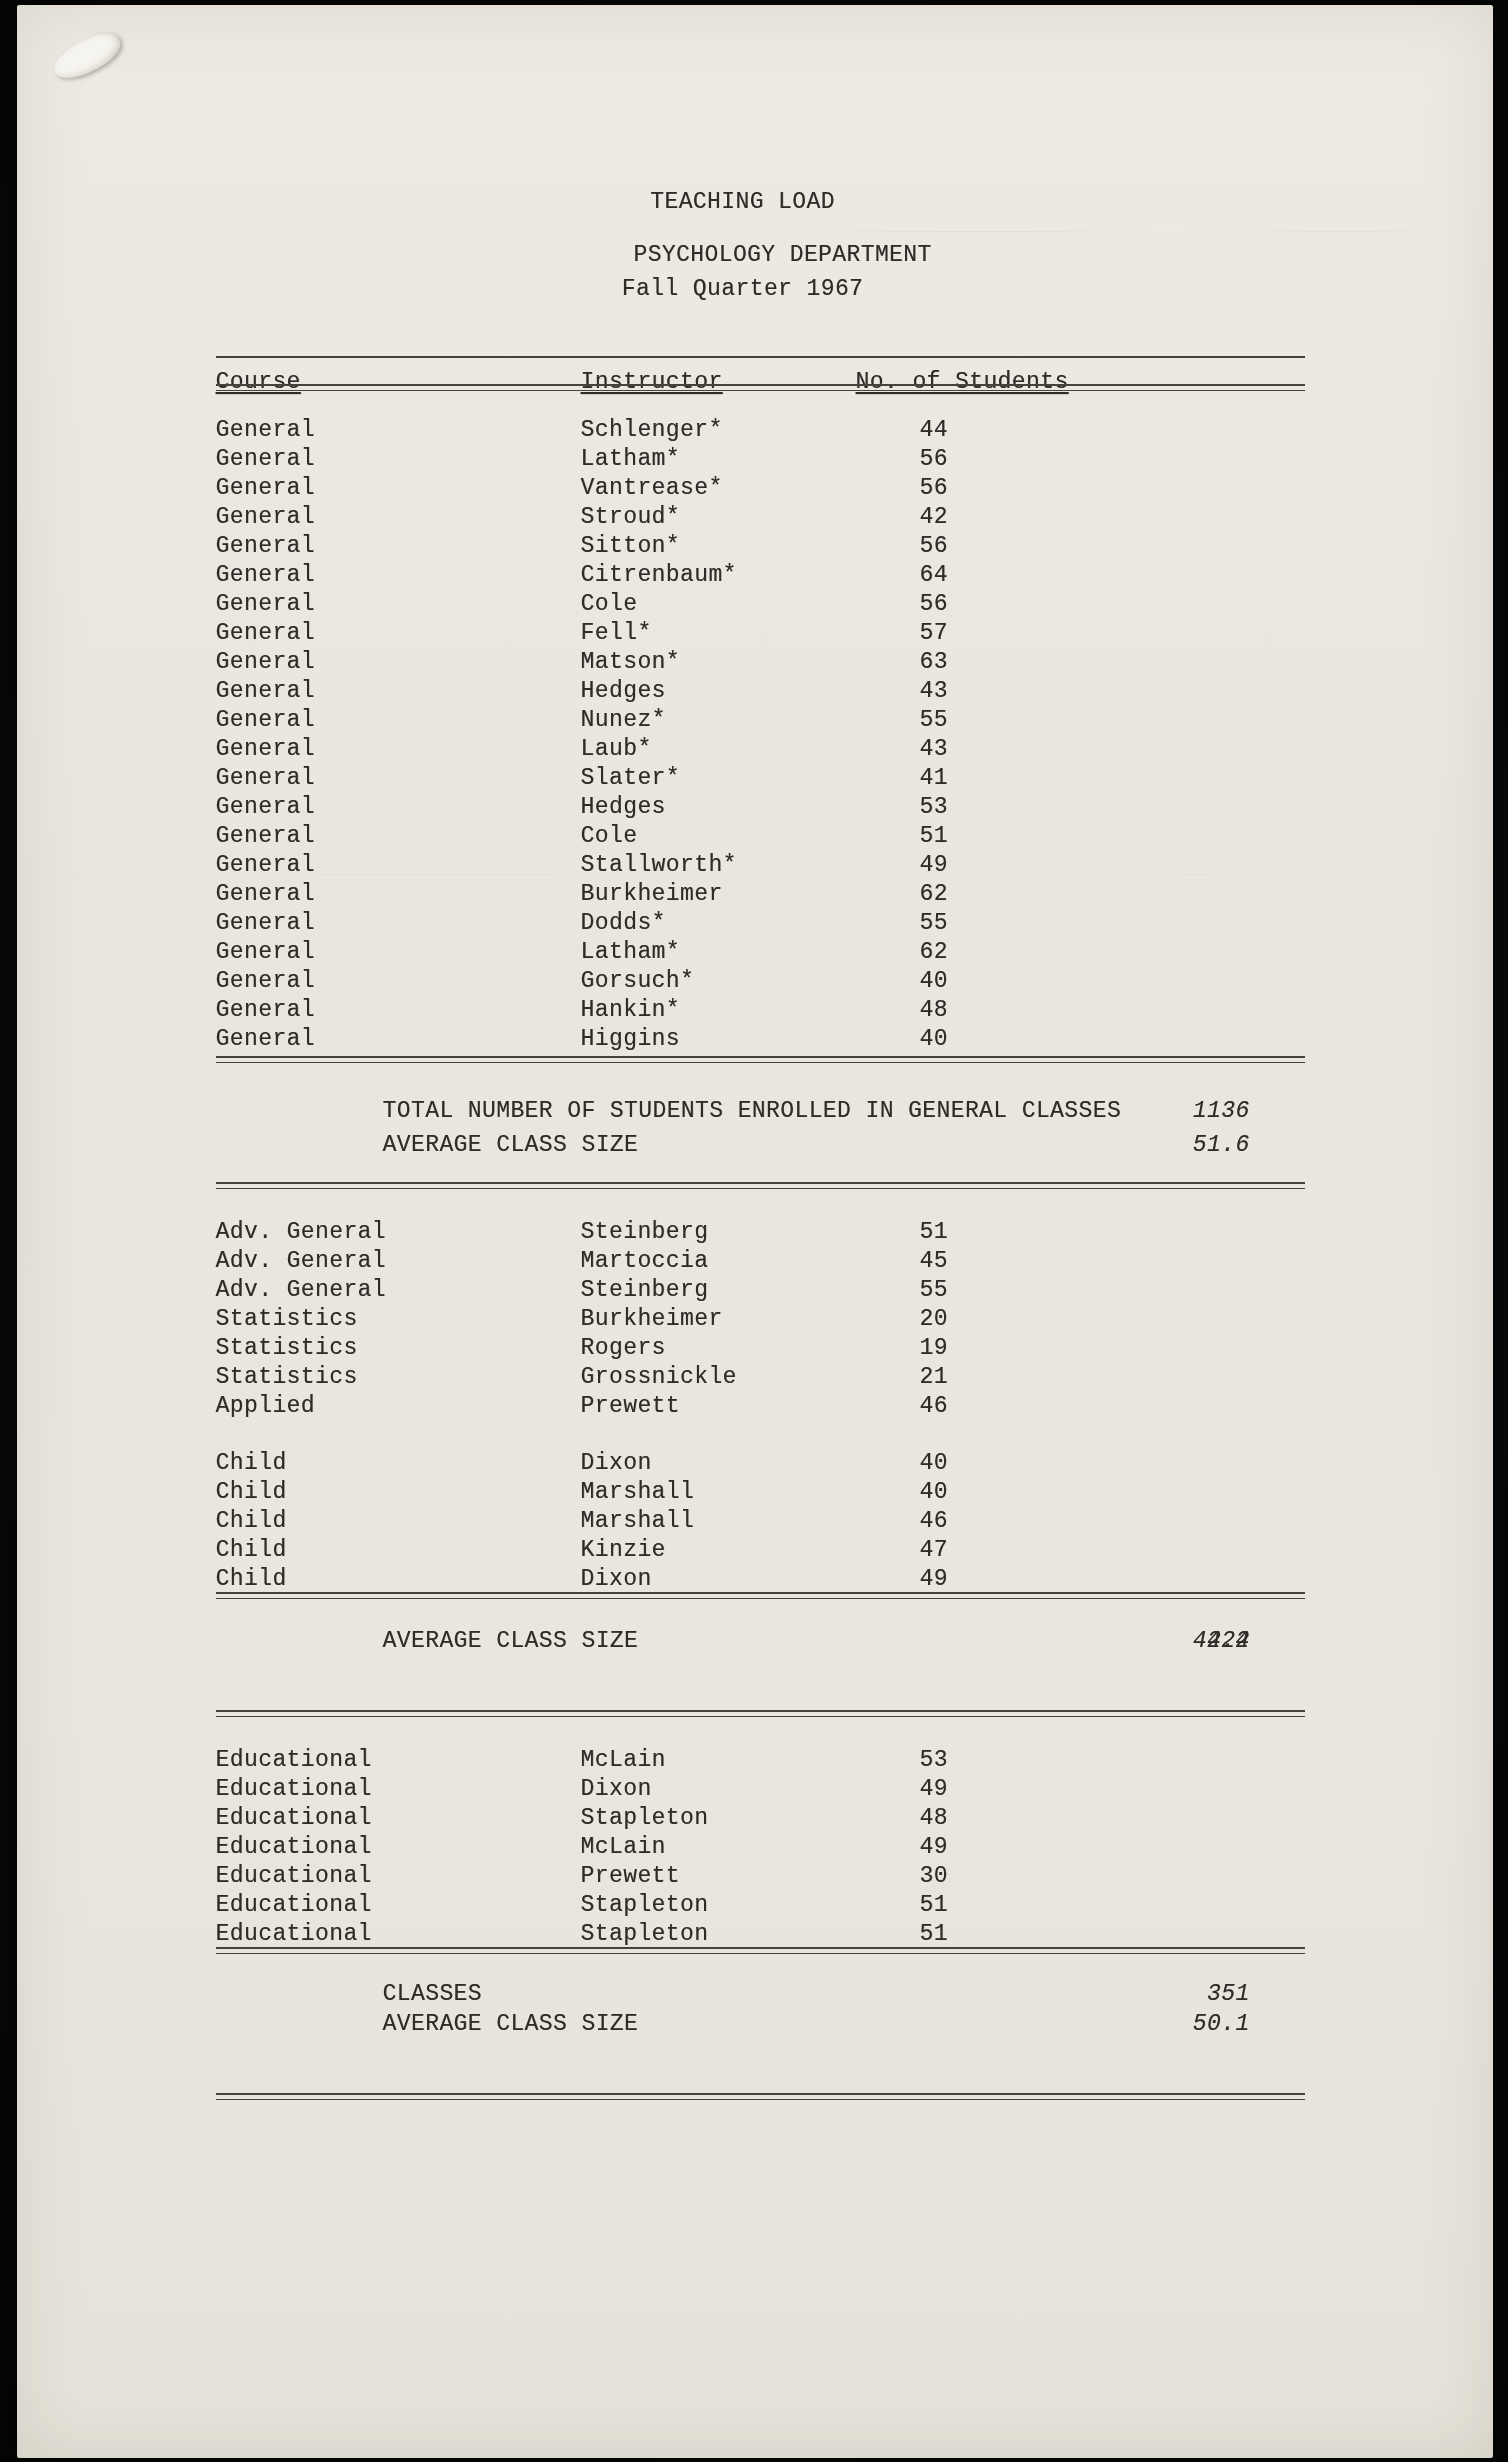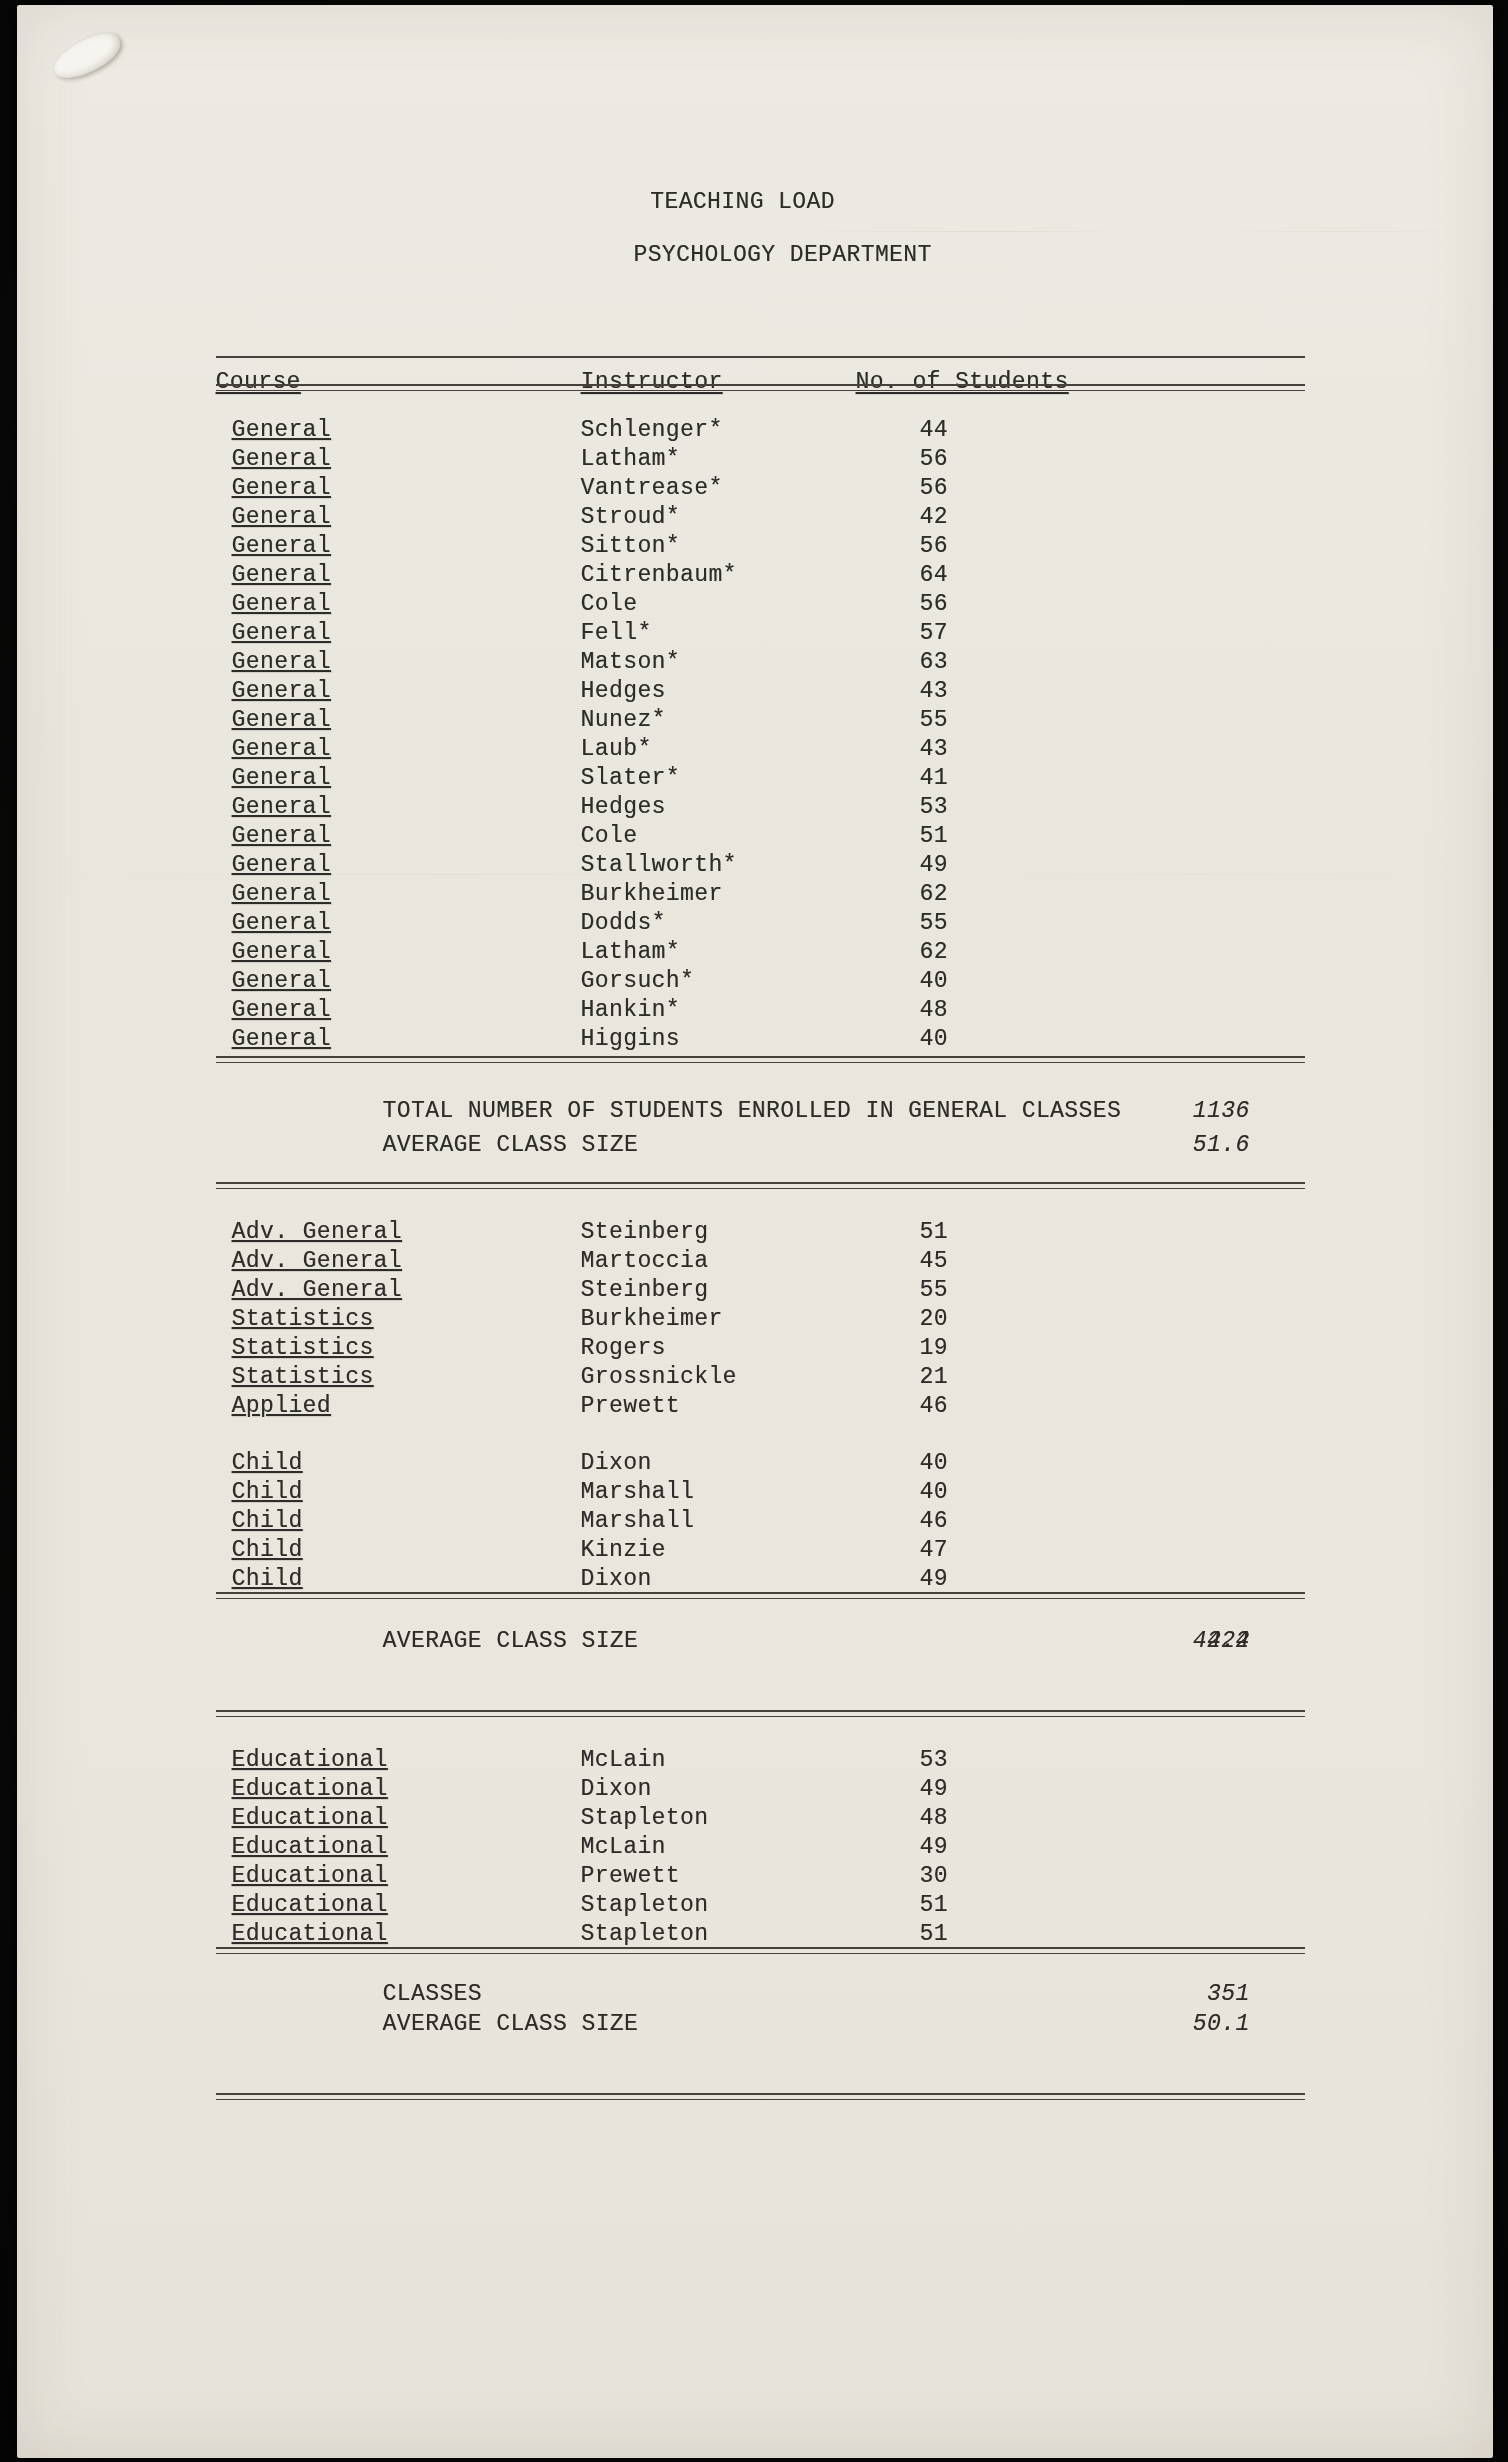--- a/index.html
+++ b/index.html
@@ -91,21 +91,21 @@
     position: absolute;
     left: 199px;
     width: 1089px;
   }
   .row {
     position: relative;
     height: 29px;
     line-height: 29px;
   }
   .row span { position: absolute; white-space: pre; }
-  .cc0 { left: 16px; text-decoration: underline; }
+  .cc0 { left: 0; }
   .cc1 { left: 365px; }
   .cc2 { left: 704px; }
   .summary {
     position: absolute;
     left: 366px;
     width: 927px;
   }
   .summary-line { position: relative; white-space: pre; }
   .sum-value {
     position: absolute;
@@ -119,20 +119,21 @@
 </head>
 <body>
 
 <div class="paper">
   <div class="artifact"></div>
   <div class="crease crease1"></div>
   <div class="crease crease2"></div>
 
   <div class="title">TEACHING LOAD</div>
   <div class="subtitle s1">PSYCHOLOGY DEPARTMENT</div>
+  <div class="subtitle s2">Fall Quarter 1967</div>
 
   <div class="rule single" style="top:351px"></div>
 
   <div class="header-row">
     <span class="hc0">Course</span>
     <span class="hc1">Instructor</span>
     <span class="hc2">No. of Students</span>
   </div>
 
   <div class="rule double" style="top:379px"></div>

